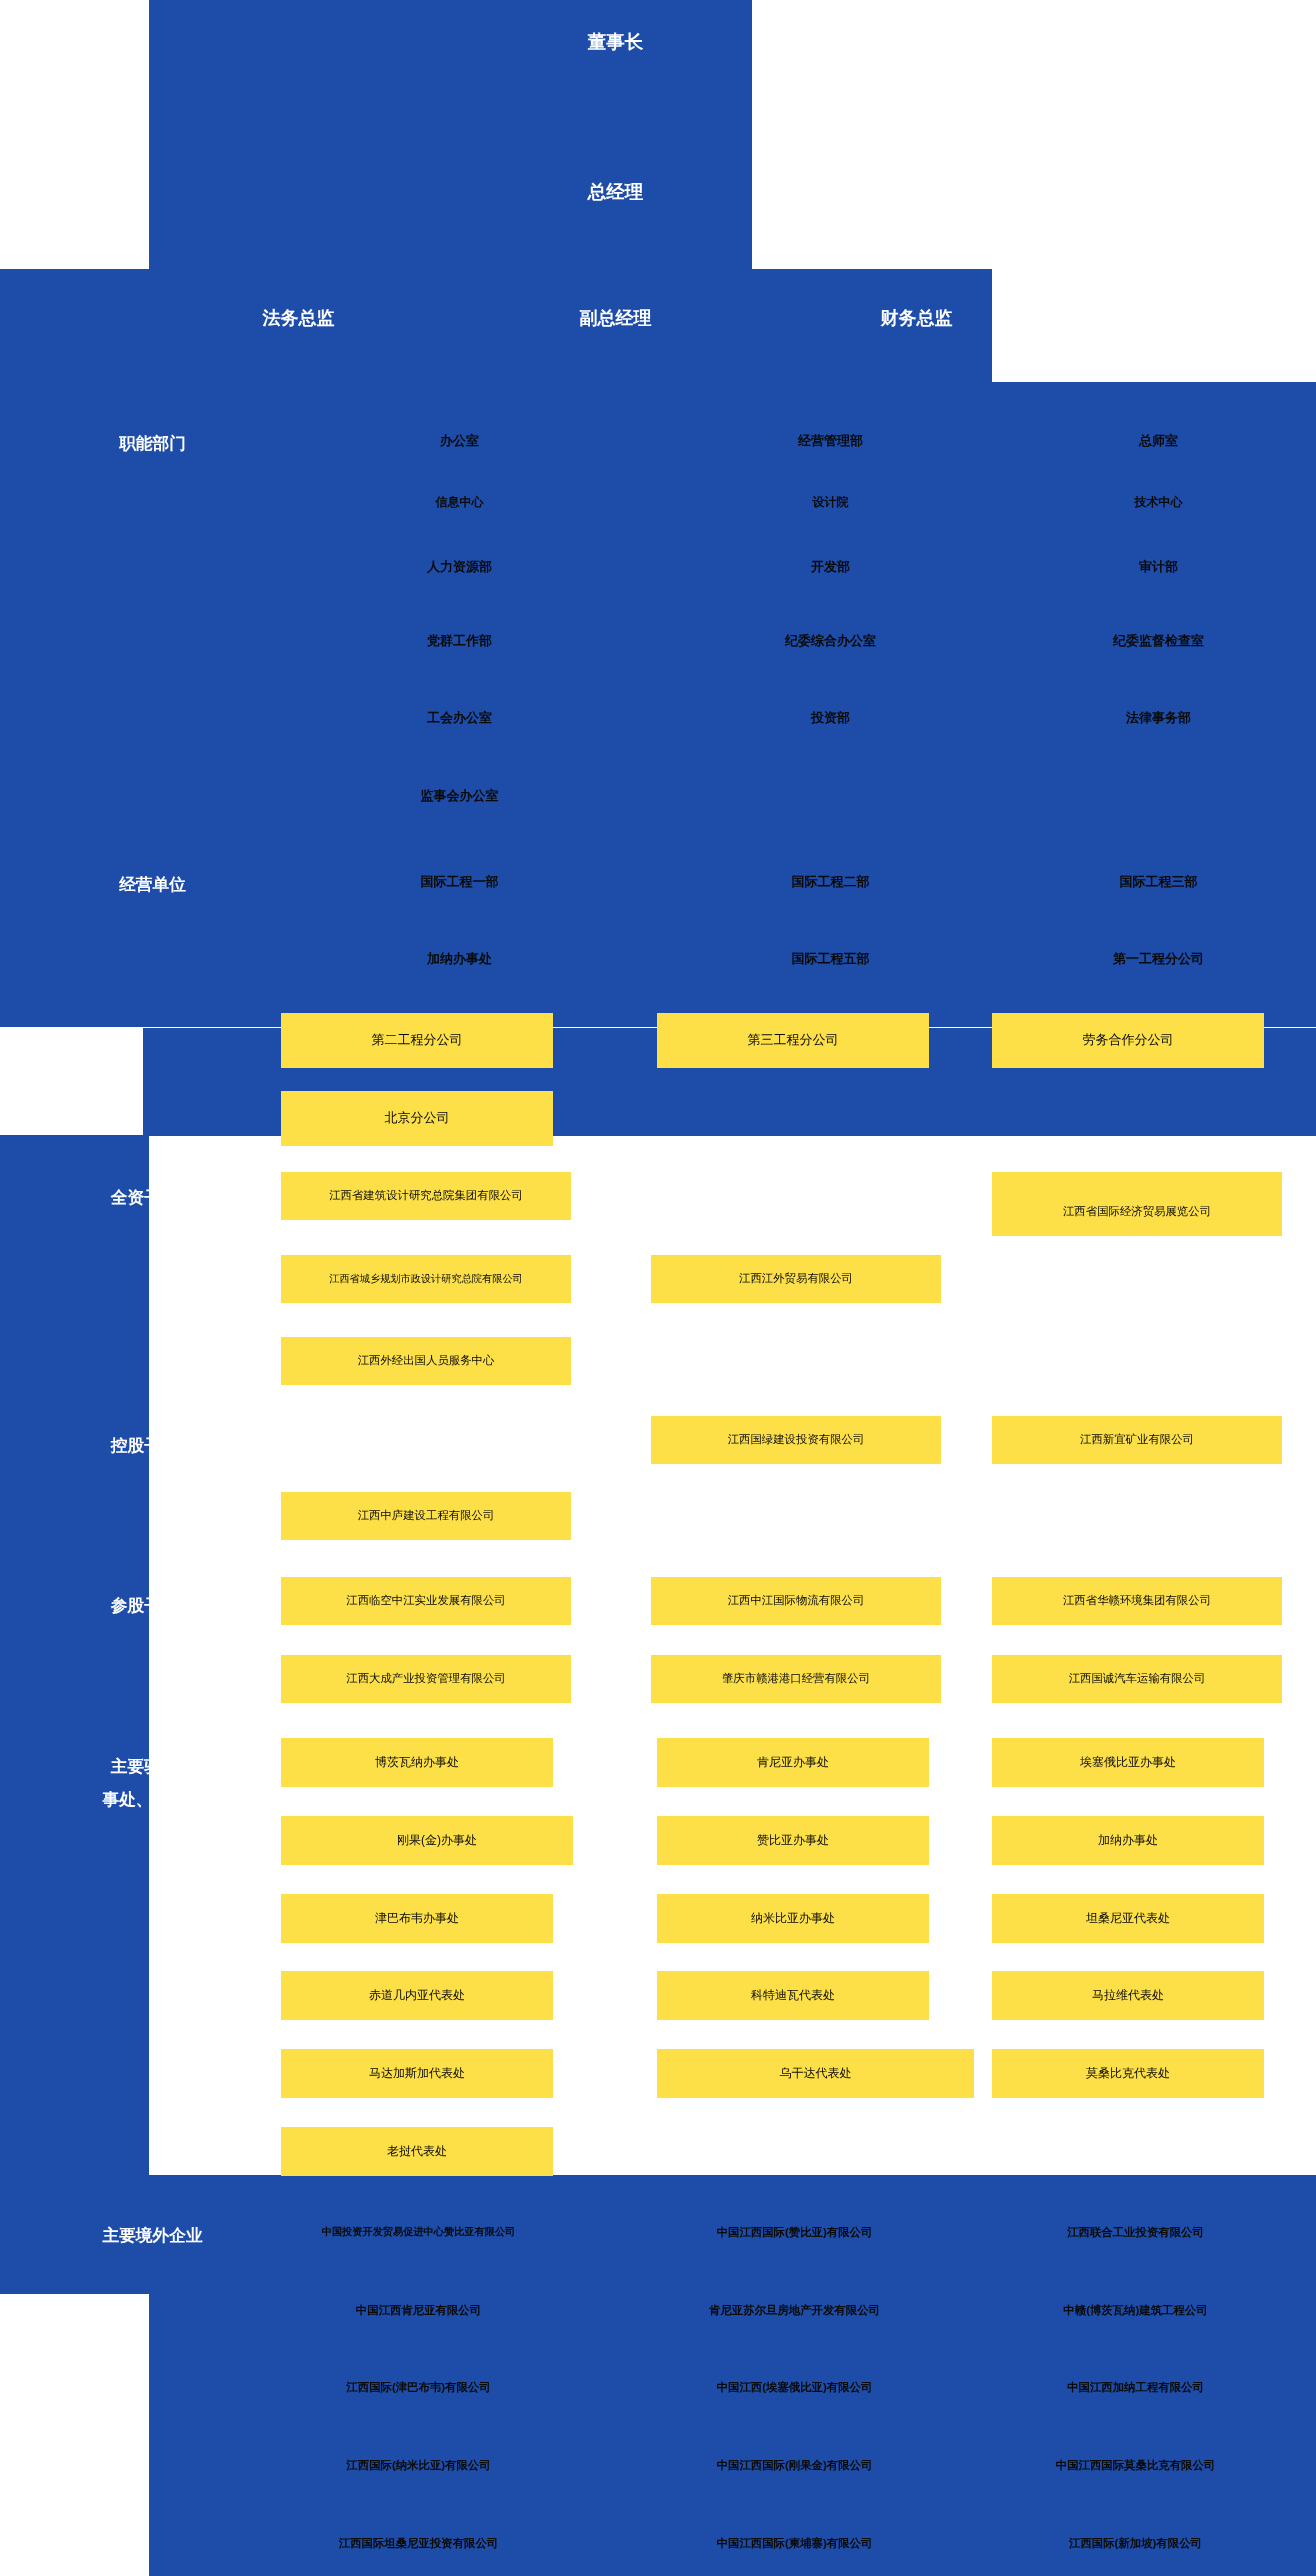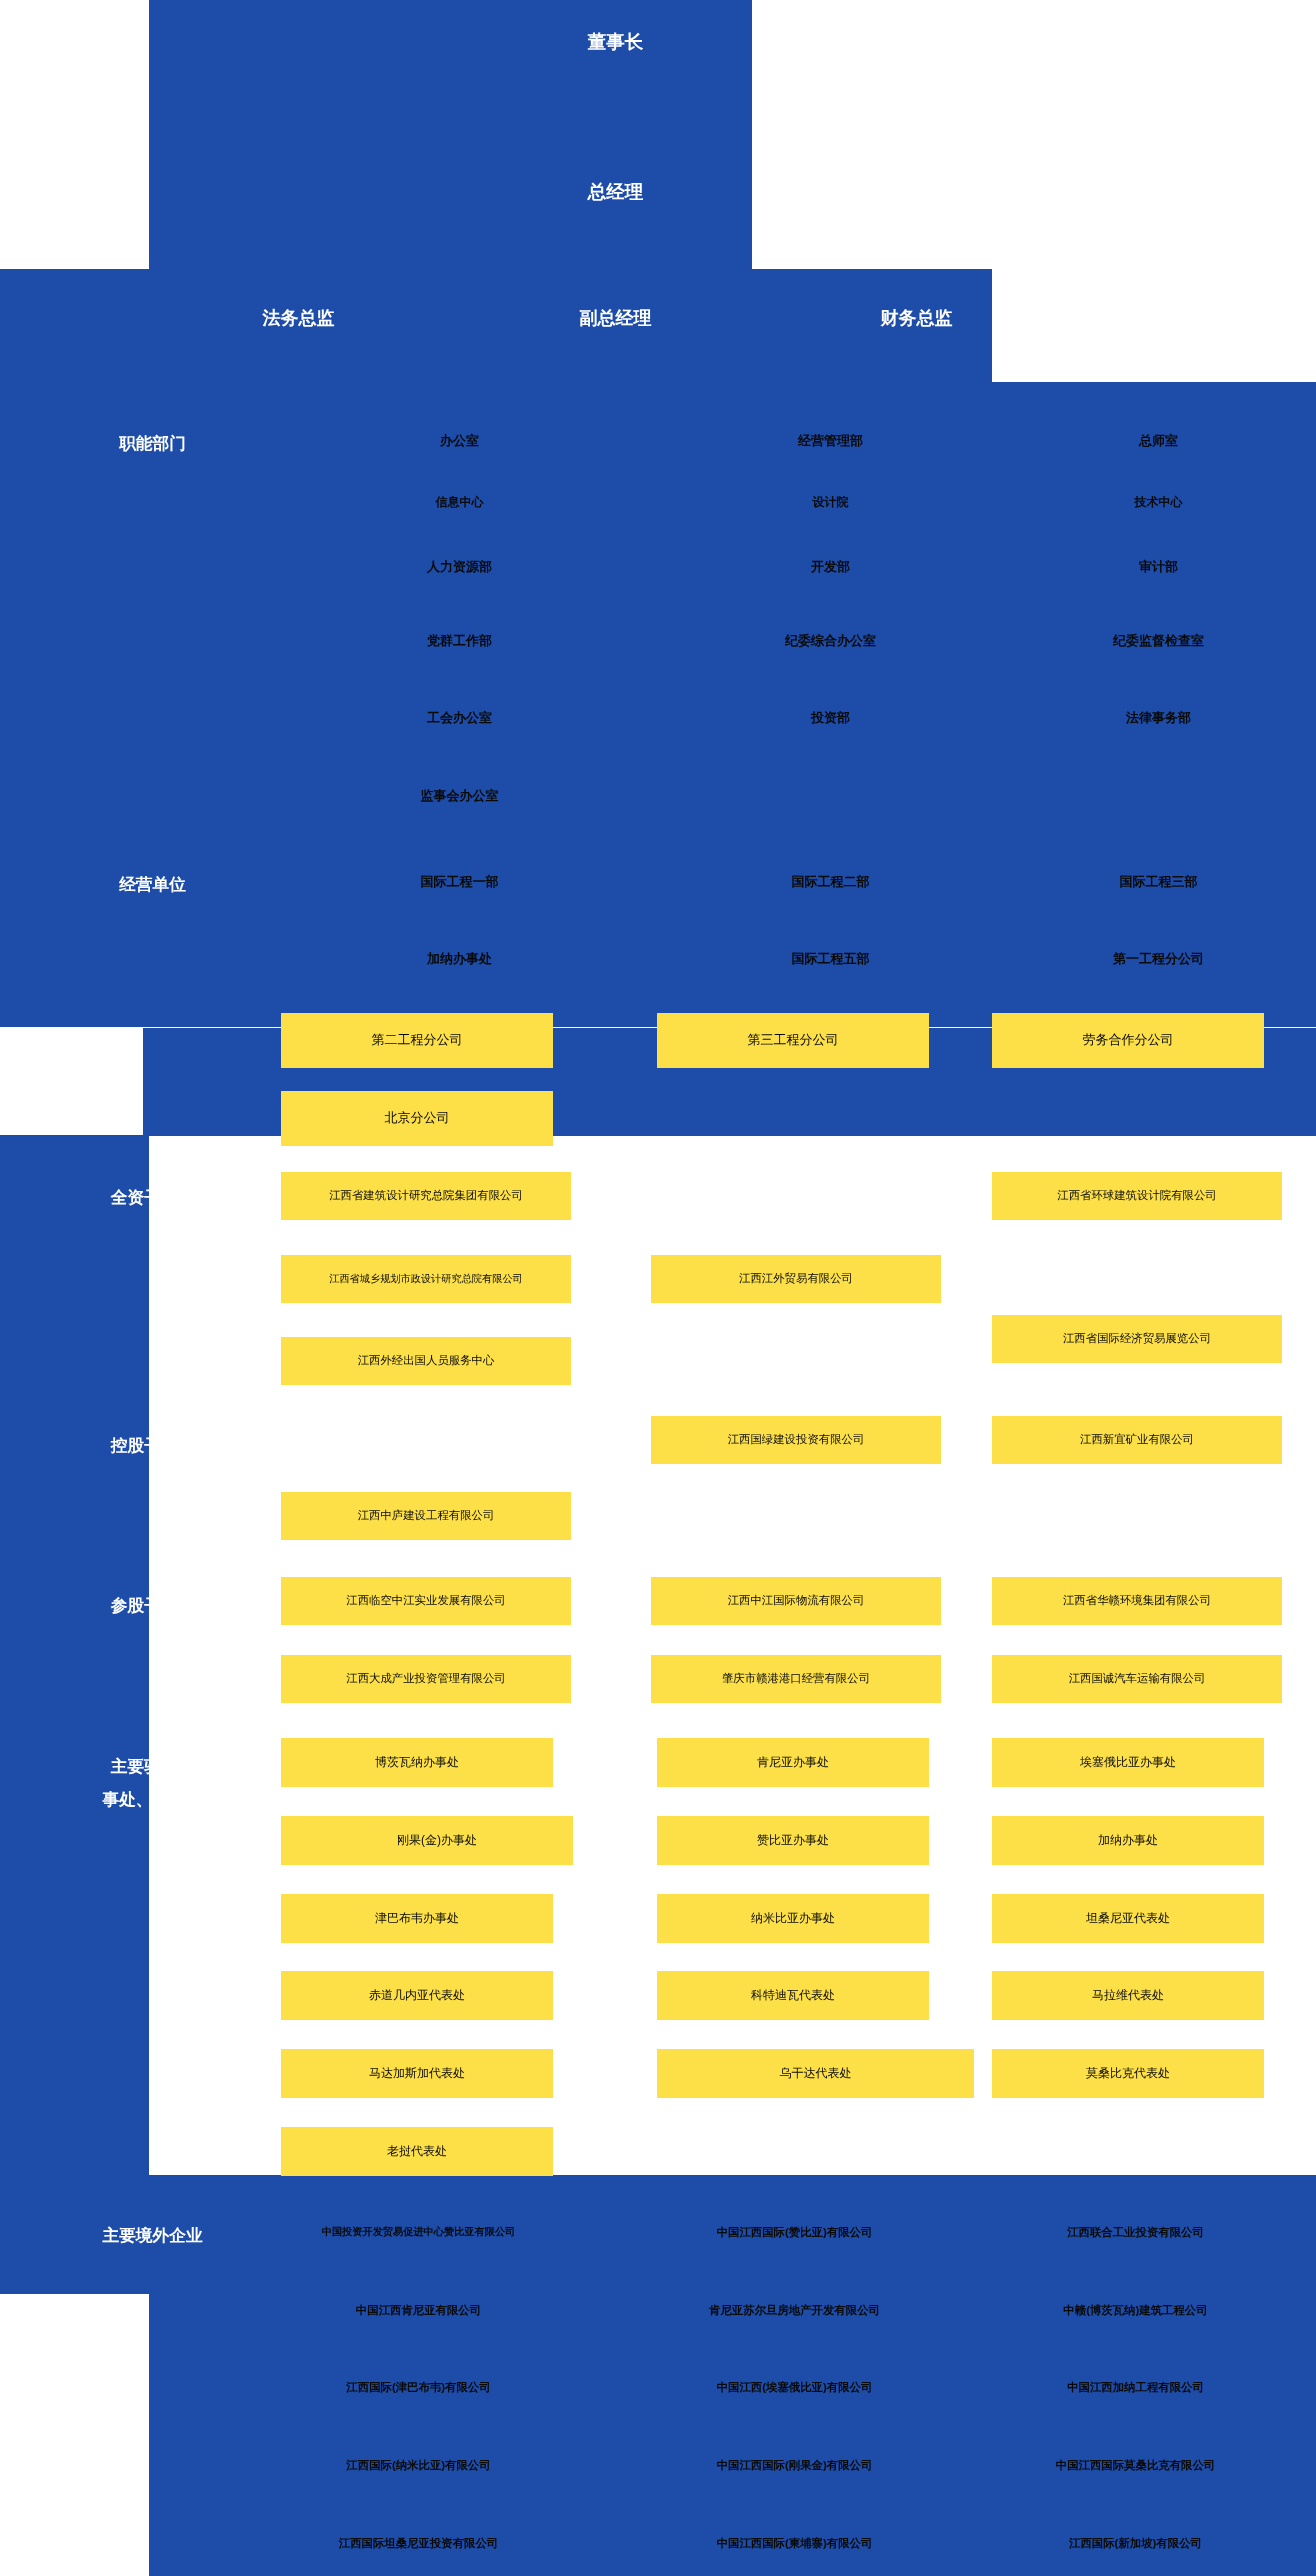--- a/index.html
+++ b/index.html
@@ -123,21 +123,21 @@
   <div class="node f22" style="left:992px;top:1013px;width:272px;height:55px;">劳务合作分公司</div>
   <div class="node f22" style="left:281px;top:1091px;width:272px;height:55px;">北京分公司</div>
 
   <div class="node f19" style="left:281px;top:1172px;width:290px;height:48px;">江西省建筑设计研究总院集团有限公司</div>
   <div class="node f17" style="left:281px;top:1255px;width:290px;height:48px;">江西省城乡规划市政设计研究总院有限公司</div>
   <div class="node f19" style="left:281px;top:1337px;width:290px;height:48px;">江西外经出国人员服务中心</div>
 
   <div class="node f19" style="left:651px;top:1255px;width:290px;height:48px;">江西江外贸易有限公司</div>
 
   <div class="node f19" style="left:992px;top:1172px;width:290px;height:48px;">江西省环球建筑设计院有限公司</div>
-  <div class="node f19" style="left:992px;top:1315px;width:290px;height:48px;">江西省国际经济贸易展览公司</div>
+  <div class="node f19" style="left:992px;top:1188px;width:290px;height:48px;">江西省国际经济贸易展览公司</div>
 
   <div class="node f19" style="left:281px;top:1492px;width:290px;height:48px;">江西中庐建设工程有限公司</div>
   <div class="node f19" style="left:651px;top:1416px;width:290px;height:48px;">江西国绿建设投资有限公司</div>
   <div class="node f19" style="left:992px;top:1416px;width:290px;height:48px;">江西新宜矿业有限公司</div>
 
   <div class="node f19" style="left:281px;top:1577px;width:290px;height:48px;">江西临空中江实业发展有限公司</div>
   <div class="node f19" style="left:281px;top:1655px;width:290px;height:48px;">江西大成产业投资管理有限公司</div>
   <div class="node f19" style="left:651px;top:1577px;width:290px;height:48px;">江西中江国际物流有限公司</div>
   <div class="node f19" style="left:651px;top:1655px;width:290px;height:48px;">肇庆市赣港港口经营有限公司</div>
   <div class="node f19" style="left:992px;top:1577px;width:290px;height:48px;">江西省华赣环境集团有限公司</div>

